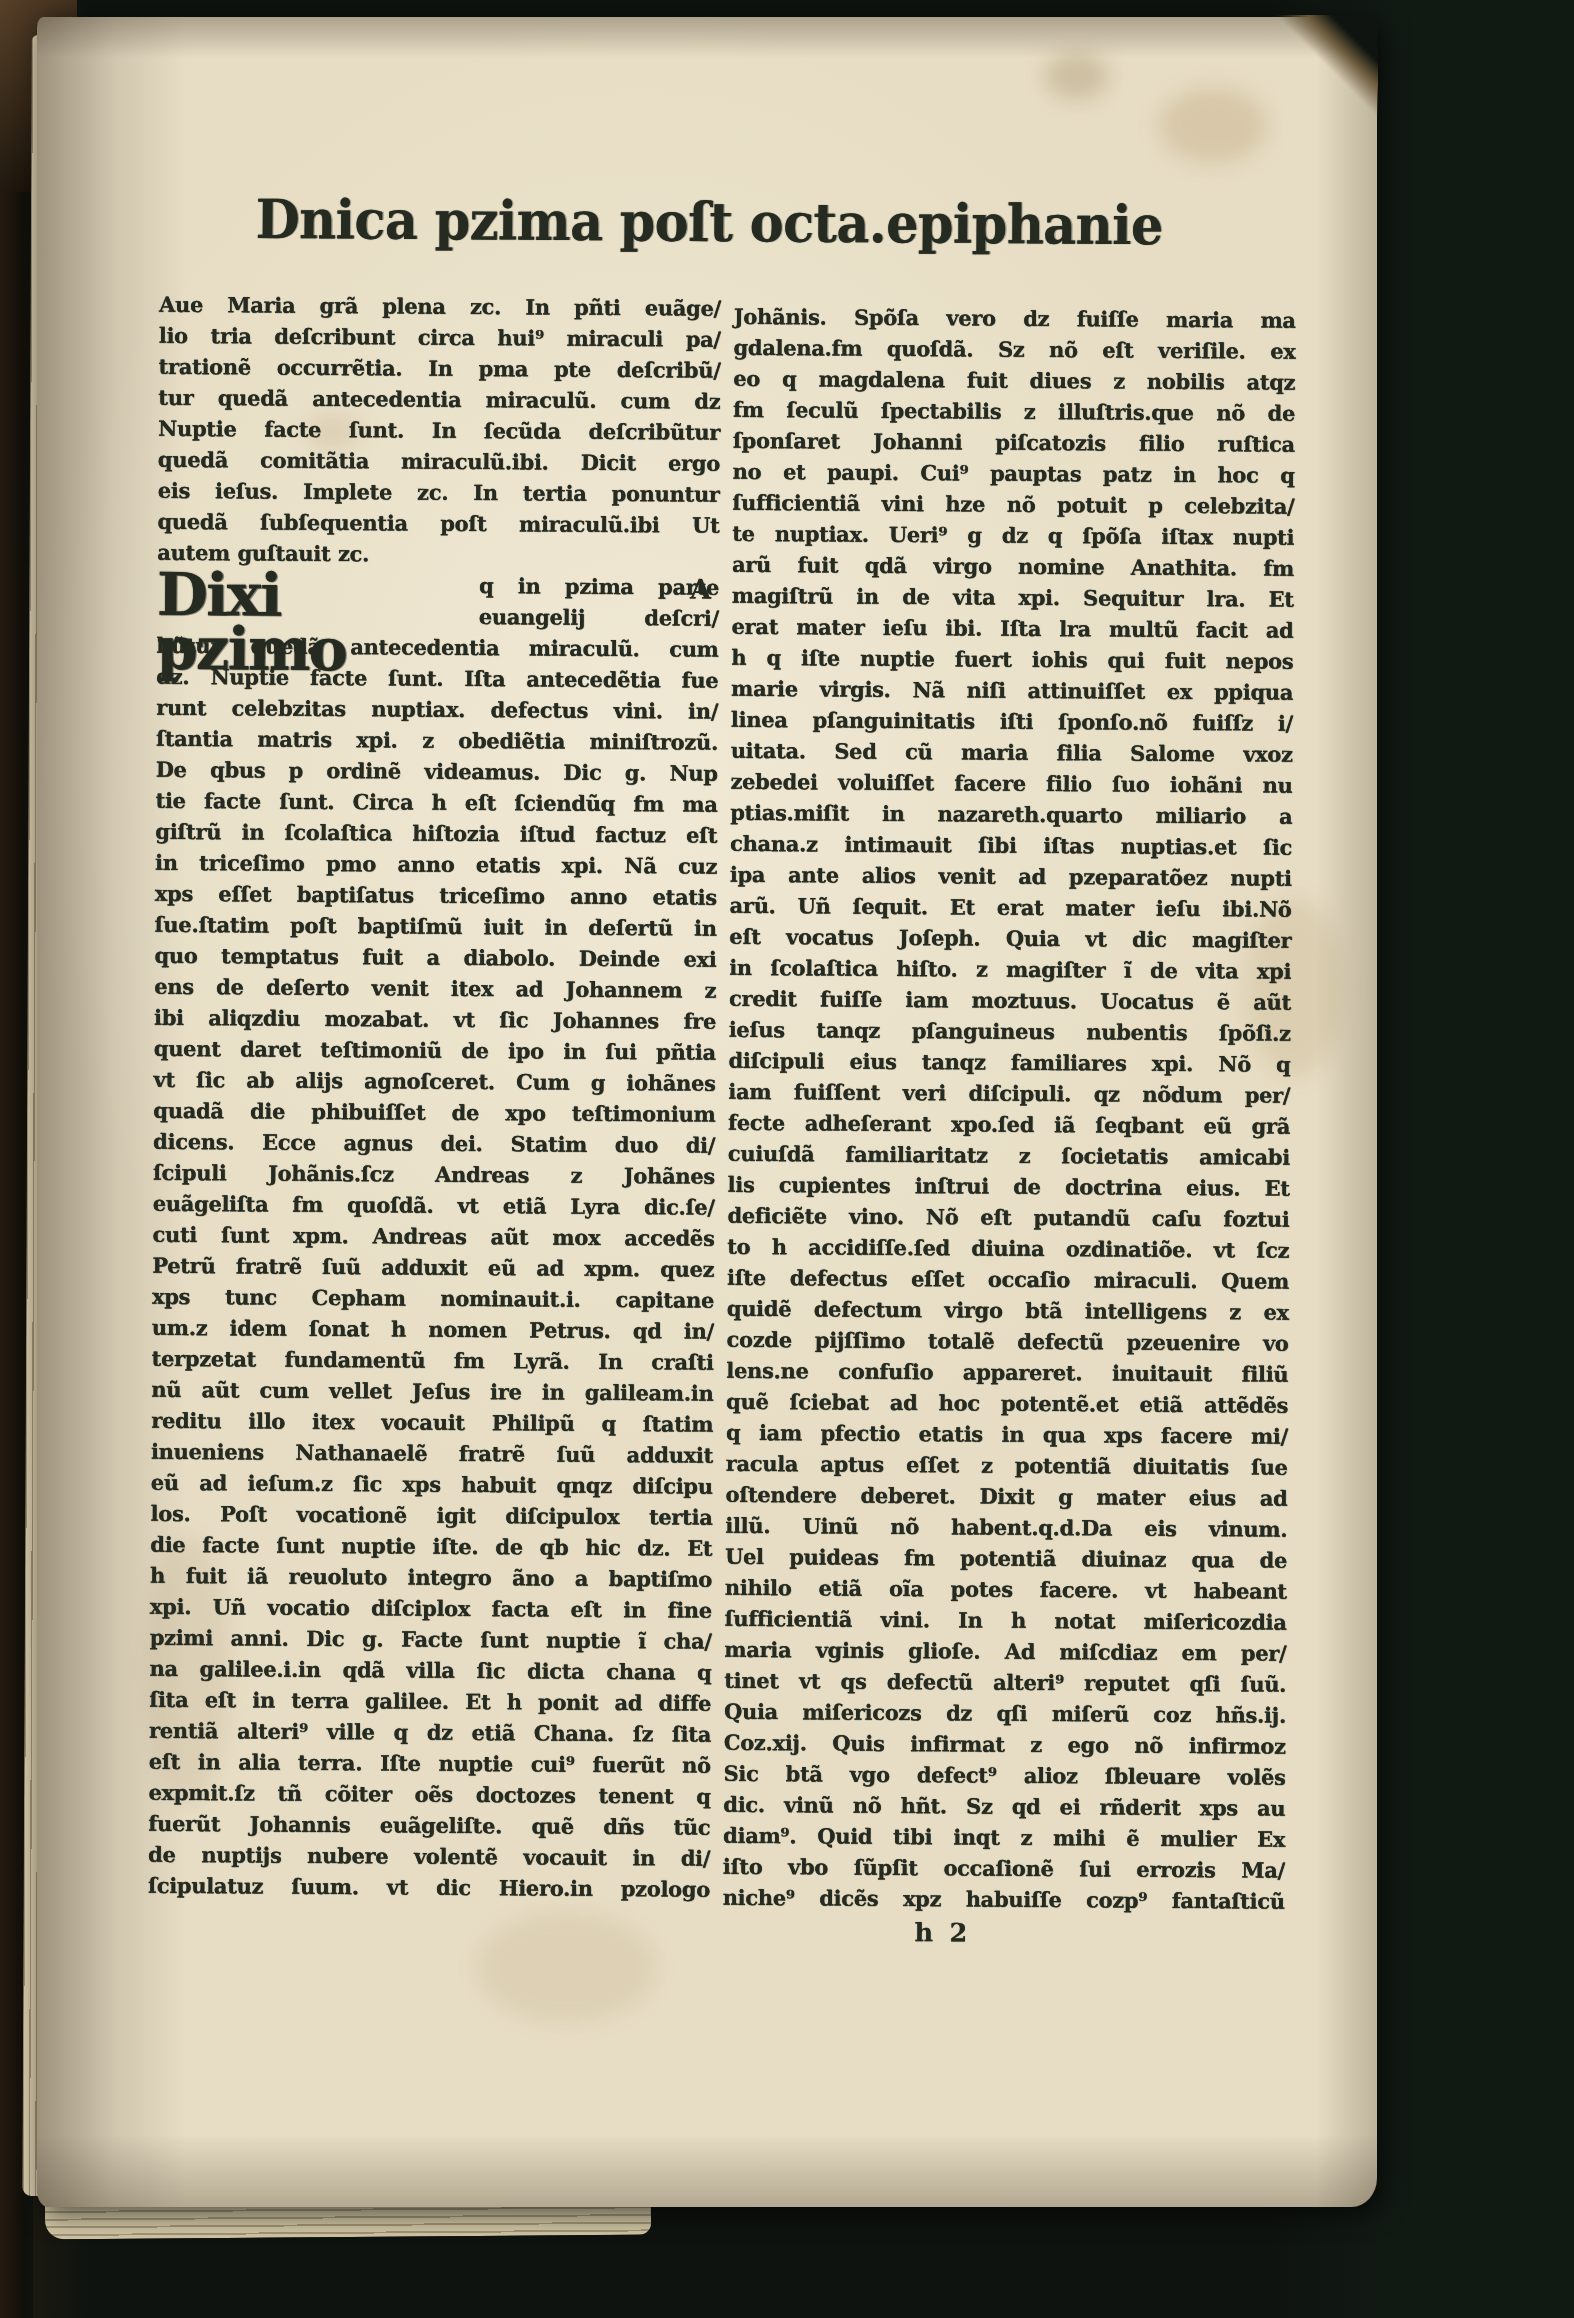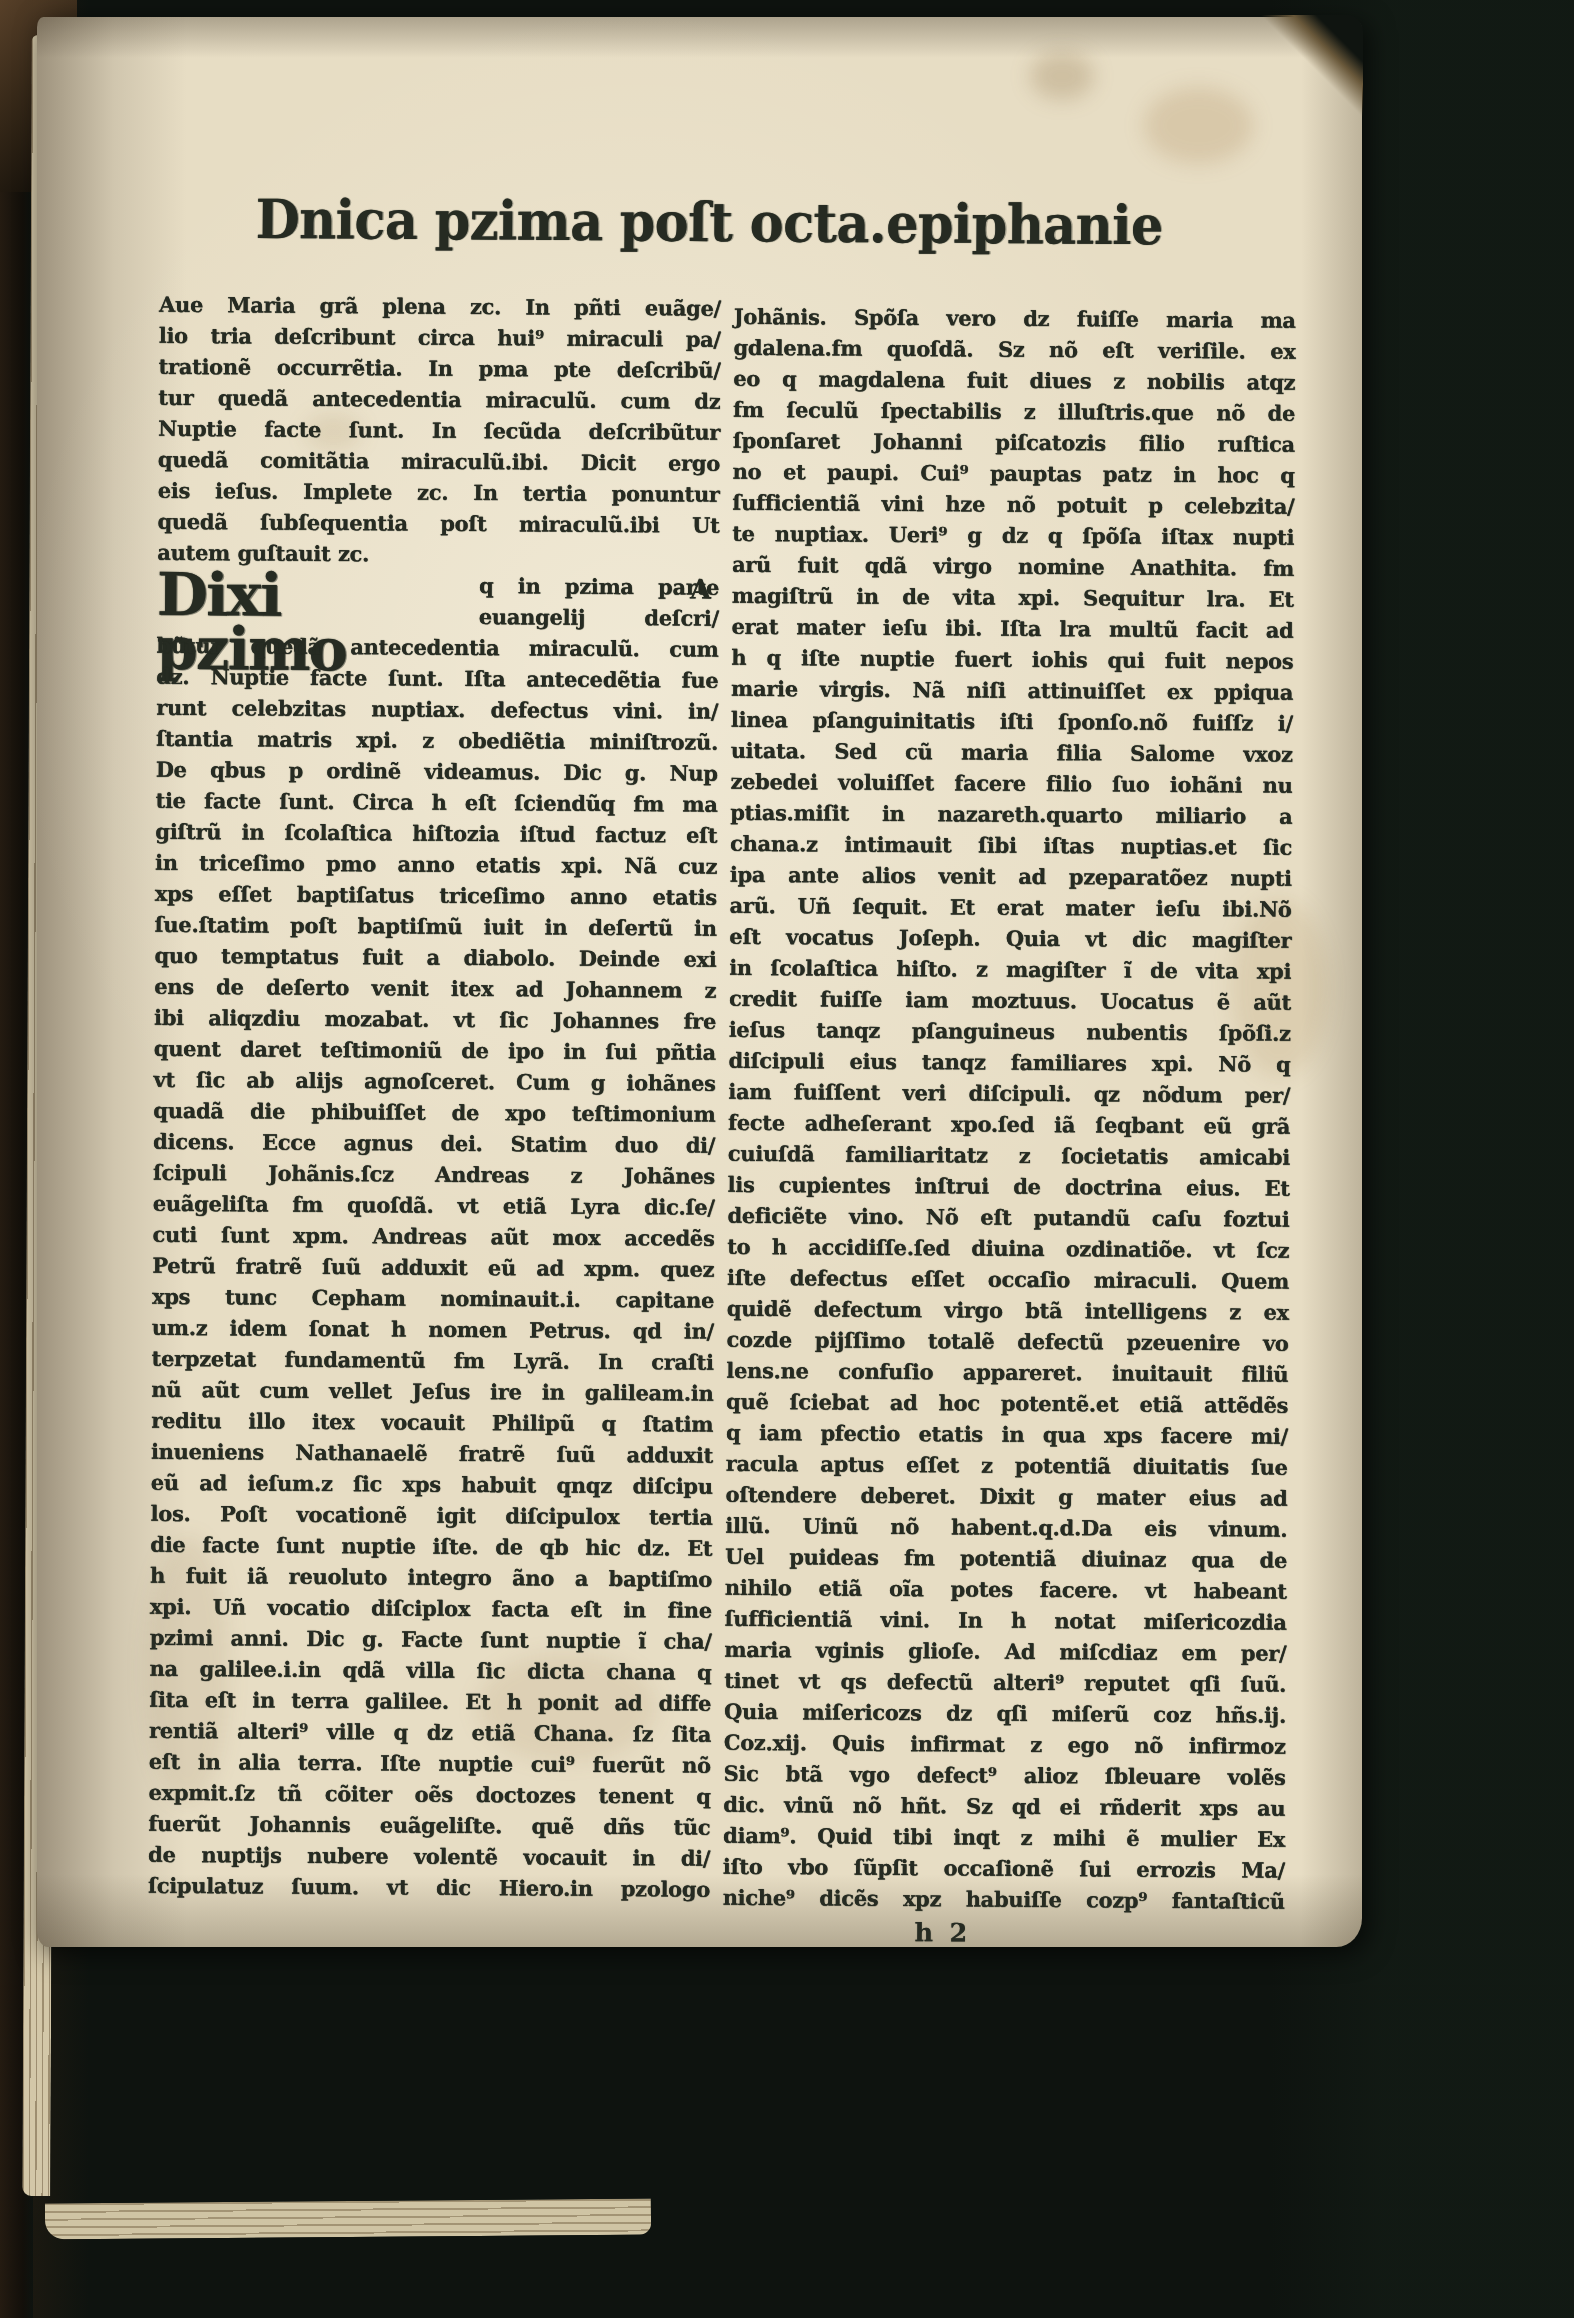--- a/index.html
+++ b/index.html
@@ -25,30 +25,31 @@
     background:
       repeating-linear-gradient(90deg, rgba(92,72,44,.45) 0 1.3px, rgba(0,0,0,0) 1.3px 6.4px),
       #d3c7a8;
     transform:rotate(.25deg);border-radius:6.4px 0 0 9px;}
   .bottom-edges{position:absolute;left:45px;top:2201px;width:606px;height:36px;
     background:
       repeating-linear-gradient(180deg, rgba(95,75,45,.4) 0 1.9px, rgba(0,0,0,0) 1.9px 7.7px),
       #cfc4a4;
     transform:rotate(-.45deg);border-radius:0 0 11.5px 19px;z-index:0;}
 
-  .page{position:absolute;left:37px;top:16.6px;width:1325px;height:1930px;z-index:1;
+  .page{position:absolute;left:37px;top:16.6px;width:1325px;height:2190px;z-index:1;
     background:
       radial-gradient(62% 46% at 45% 34%, rgba(255,252,240,.38), rgba(255,255,255,0) 75%),
       linear-gradient(90deg, rgba(55,42,26,.42), rgba(55,42,26,.13) 77px, rgba(0,0,0,0) 150px),
       linear-gradient(270deg, rgba(60,48,28,.24), rgba(0,0,0,0) 61px),
       linear-gradient(180deg, rgba(50,40,25,.32), rgba(0,0,0,0) 41px),
       linear-gradient(0deg, rgba(60,50,30,.3), rgba(0,0,0,0) 73px),
       #e7ddc4;
     border-radius:6.4px 15.3px 25.5px 11.5px / 10.2px 12.8px 29px 16.6px;
     box-shadow: 5.1px 6.4px 25.5px rgba(0,0,0,.6);
+    padding-left: 15px;
   }
   .corner-fold{position:absolute;right:-1.3px;top:-1.3px;width:128px;height:105px;
     background:linear-gradient(225deg, #0f1410 20%, #69583a 30%, rgba(105,88,58,0) 44%);
     border-top-right-radius:16.6px;}
   .stain{position:absolute;border-radius:50%;filter:blur(10.2px);pointer-events:none;}
   .st1{right:109px;top:70px;width:109px;height:77px;background:rgba(148,108,50,.18);}
   .st2{right:35px;top:881px;width:96px;height:179px;background:rgba(148,108,50,.13);}
   .st3{left:440px;bottom:185px;width:179px;height:109px;background:rgba(140,100,45,.10);}
   .st4{right:268px;top:35px;width:64px;height:48px;background:rgba(120,85,40,.22);}
   .st5{left:109px;top:1519px;width:83px;height:268px;background:rgba(120,90,50,.10);}

